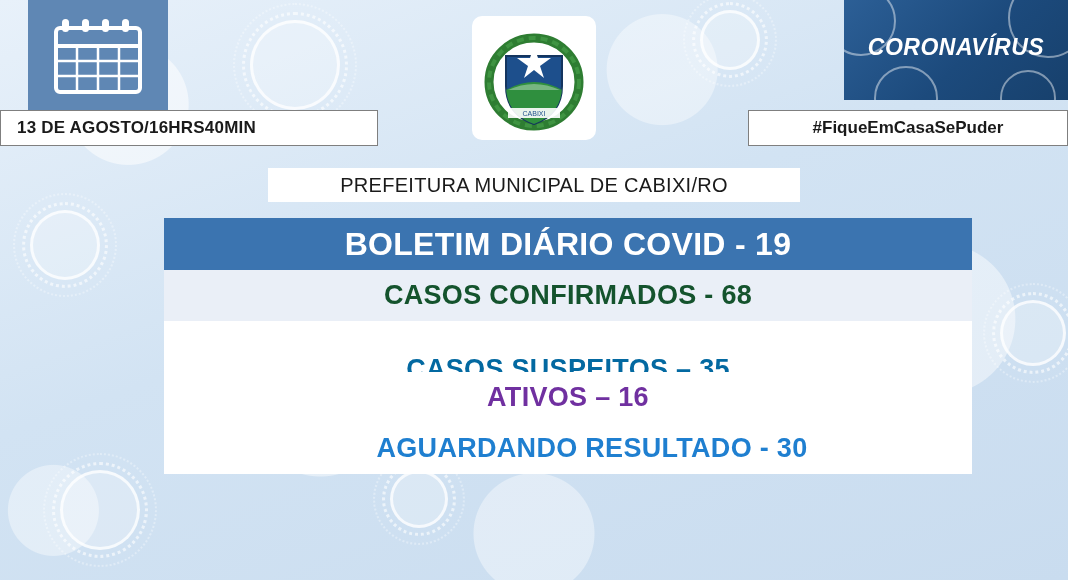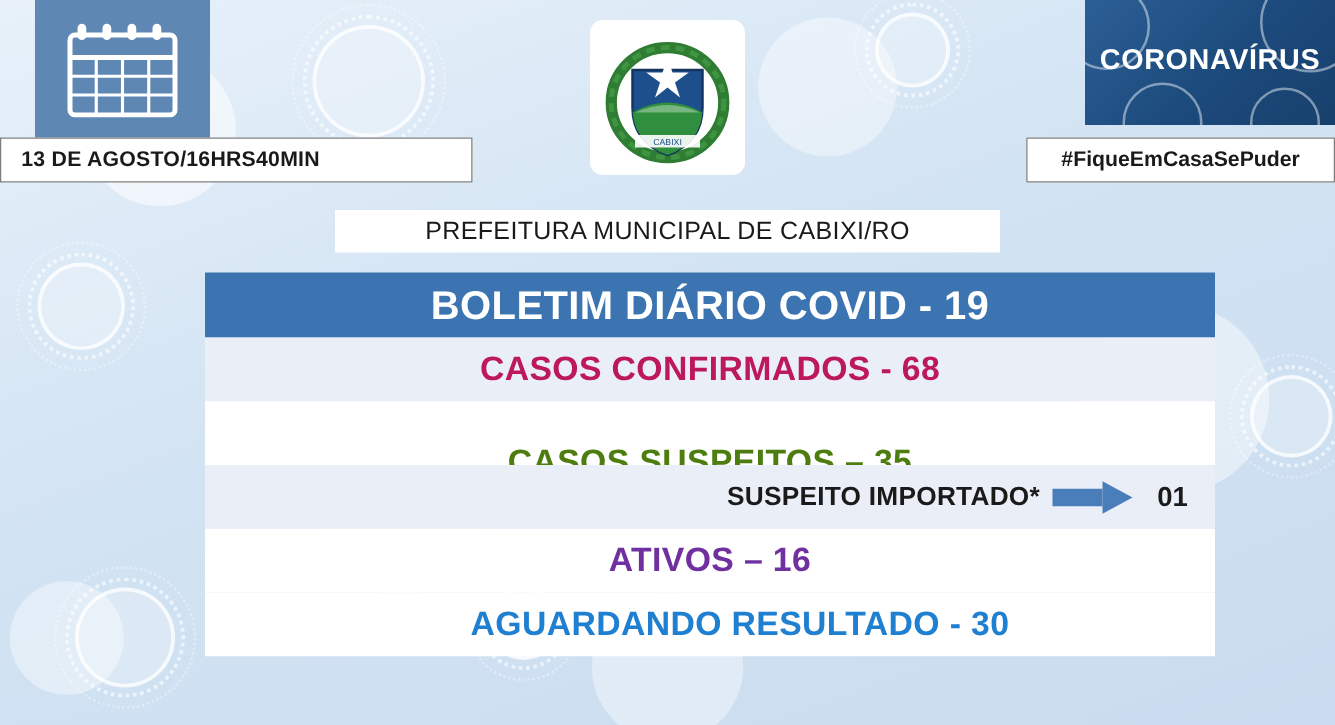--- a/index.html
+++ b/index.html
@@ -76,45 +76,46 @@
   #date-box span {
     font-size: 17px;
     font-weight: bold;
     color: #1a1a1a;
     letter-spacing: .2px;
   }
 
   #corona-banner {
     position: absolute;
     right: 0; top: 0;
-    width: 200px; height: 100px;
+    width: 224px; height: 100px;
     background: linear-gradient(135deg, #2c5f96 0%, #1c4a7c 55%, #17406c 100%);
     overflow: hidden;
     z-index: 3;
+    font-style: italic;
   }
   #corona-banner .cb-virus {
     position: absolute;
     border-radius: 50%;
     border: 2px solid rgba(255,255,255,0.45);
   }
   #corona-banner .cb-label {
     position: absolute;
     left: 0; right: 0;
     top: 34px;
     text-align: center;
     color: #ffffff;
     font-size: 23px;
     font-weight: bold;
     letter-spacing: .5px;
   }
 
   #hashtag-box {
     position: absolute;
     right: 0; top: 110px;
-    width: 247px; height: 36px;
+    width: 320px; height: 36px;
     background: #ffffff;
     border: 1px solid #7f7f7f;
     display: flex;
     align-items: center;
     justify-content: center;
     z-index: 4;
   }
   #hashtag-box span {
     font-size: 17px;
     font-weight: bold;
@@ -171,22 +172,22 @@
     background: #3b74b0;
     height: 52px;
   }
   .row .text {
     font-size: 27px;
     font-weight: bold;
     letter-spacing: .3px;
     white-space: nowrap;
   }
   .row.header .text { color: #ffffff; font-size: 32px; }
-  .c-red    { color: #be185d; }
-  .c-orange { color: #4d7c0f; margin-top: 46px; }
+  .c-red    { color: #14532d; }
+  .c-orange { color: #0369a1; margin-top: 46px; }
   .c-purple { color: #7030a0; }
   .c-green  { color: #00a14b; }
   .c-blue   { color: #1f7fd0; margin-left: 48px; }
 
   
   .row.imported {
     justify-content: flex-end;
     padding-right: 12px;
   }
   .imported-label {
@@ -299,28 +300,20 @@
   </div>
 
   <div class="row alt">
     <span class="text c-red">CASOS CONFIRMADOS - 68</span>
   </div>
 
   <div class="row white">
     <span class="text c-orange">CASOS SUSPEITOS – 35</span>
   </div>
 
-  <div class="row alt imported">
-    <span class="imported-label">SUSPEITO IMPORTADO*</span>
-    <span class="arrow">
-      <span class="shaft"></span>
-        <span class="head"></span>
-    </span>
-    <span class="imported-value">01</span>
-  </div>
 
   <div class="row white">
     <span class="text c-purple">ATIVOS – 16</span>
   </div>
 
 
   <div class="row white">
     <span class="text c-blue">AGUARDANDO RESULTADO - 30</span>
   </div>
 

